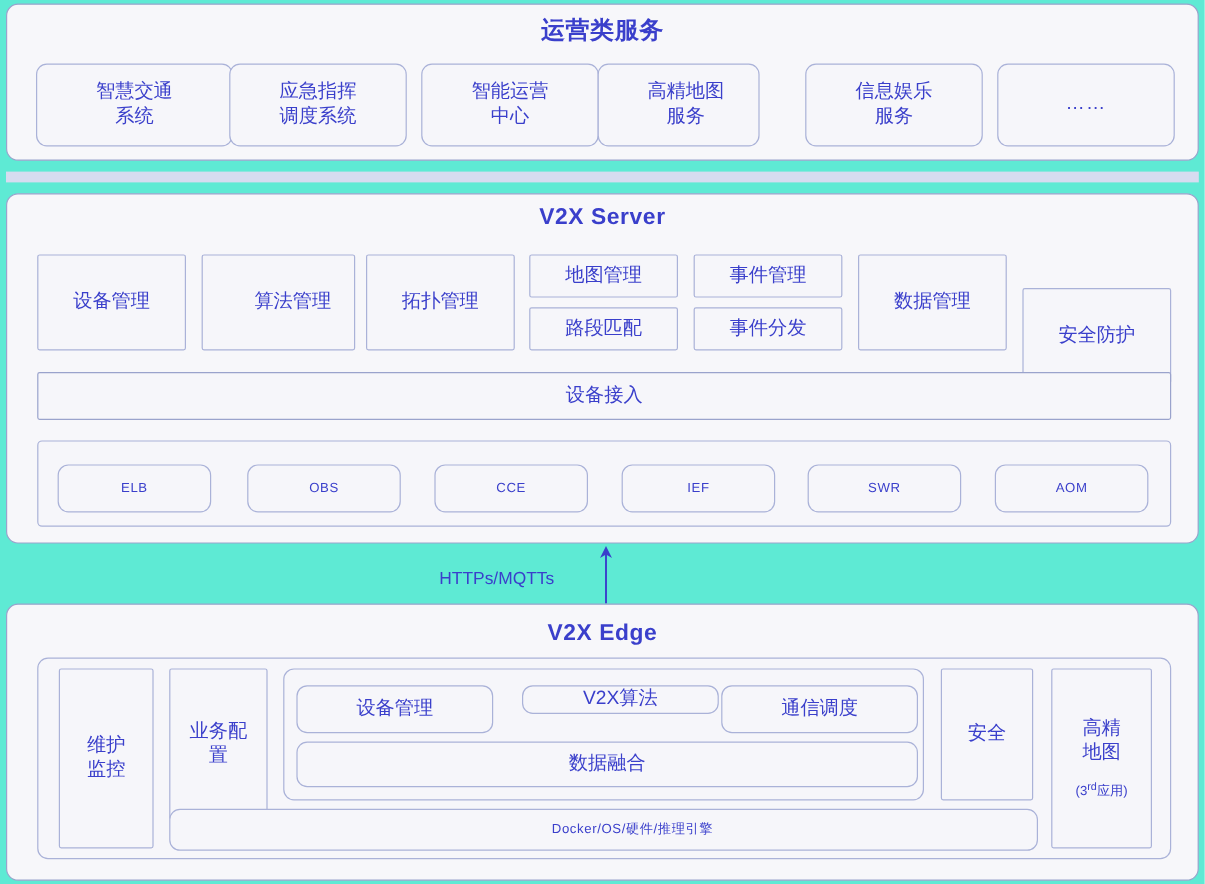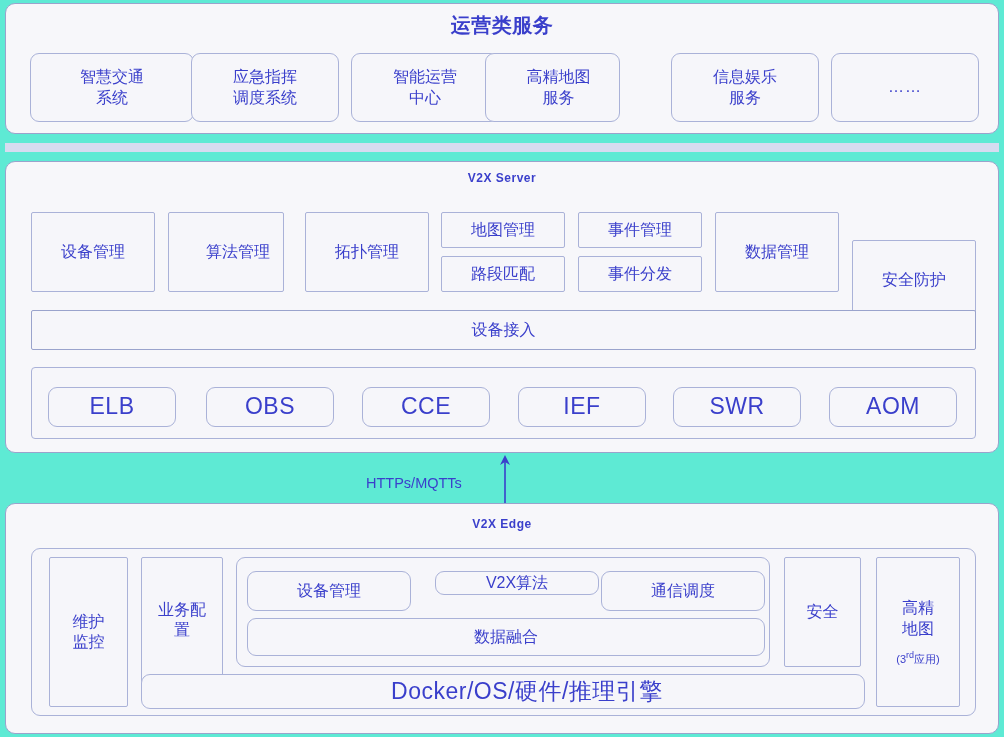--- a/index.html
+++ b/index.html
@@ -59,23 +59,23 @@
     font-weight: bold;
     letter-spacing: .5px;
   }
 
   .divider-bar {
     position: absolute;
     background: #d6dcf0;
   }
 
   .cn  { font-size: 16px; }
-  .lat { font-size: 23px; letter-spacing: .5px; }
+  .lat { font-size: 11px; letter-spacing: .5px; }
   .title-cn { font-size: 20px; }
-  .title-lat { font-size: 12px; }
+  .title-lat { font-size: 19px; }
 
   .sup { font-size: 9px; vertical-align: super; }
   .note { font-size: 11px; display:block; margin-top:11px; }
 
   
   .conn-label {
     position: absolute;
     color: #3a3fcb;
     font-size: 14.5px;
     white-space: nowrap;
@@ -97,34 +97,34 @@
   <div class="panel" style="left:5px; top:3px; width:994px; height:131px;"></div>
 
   <div class="section-title title-cn" style="top:12px;">运营类服务</div>
 
   <div class="cell round cn" style="left:30px; top:53px; width:164px; height:69px; white-space:pre-line;">智慧交通
 系统</div>
   <div class="cell round cn" style="left:191px; top:53px; width:148px; height:69px; white-space:pre-line;">应急指挥
 调度系统</div>
   <div class="cell round cn" style="left:351px; top:53px; width:148px; height:69px; white-space:pre-line;">智能运营
 中心</div>
-  <div class="cell round cn" style="left:485px; top:53px; width:135px; height:69px; white-space:pre-line;padding-left:12px;">高精地图
+  <div class="cell round cn" style="left:498px; top:53px; width:135px; height:69px; white-space:pre-line;padding-left:12px;">高精地图
 服务</div>
   <div class="cell round cn" style="left:671px; top:53px; width:148px; height:69px; white-space:pre-line;">信息娱乐
 服务</div>
   <div class="cell round cn" style="left:831px; top:53px; width:148px; height:69px; letter-spacing:1px;">……</div>
 
   <div class="divider-bar" style="left:5px; top:143px; width:994px; height:9px;"></div>
 
   <div class="panel" style="left:5px; top:161px; width:994px; height:292px;"></div>
 
   <div class="section-title title-lat" style="top:171px;">V2X Server</div>
 
   <div class="cell sq cn" style="left:31px; top:212px; width:124px; height:80px;">设备管理</div>
-  <div class="cell sq cn" style="left:168px; top:212px; width:116px; height:80px;padding-left:24px;">算法管理</div>
+  <div class="cell sq cn" style="left:168px; top:212px; width:128px; height:80px;padding-left:24px;">算法管理</div>
   <div class="cell sq cn" style="left:305px; top:212px; width:124px; height:80px;">拓扑管理</div>
 
   <div class="cell sq cn" style="left:441px; top:212px; width:124px; height:36px;">地图管理</div>
   <div class="cell sq cn" style="left:441px; top:256px; width:124px; height:36px;">路段匹配</div>
 
   <div class="cell sq cn" style="left:578px; top:212px; width:124px; height:36px;">事件管理</div>
   <div class="cell sq cn" style="left:578px; top:256px; width:124px; height:36px;">事件分发</div>
 
   <div class="cell sq cn" style="left:715px; top:212px; width:124px; height:80px;">数据管理</div>
   <div class="cell sq cn" style="left:852px; top:212px; width:124px; height:80px;margin-top:28px;">安全防护</div>

